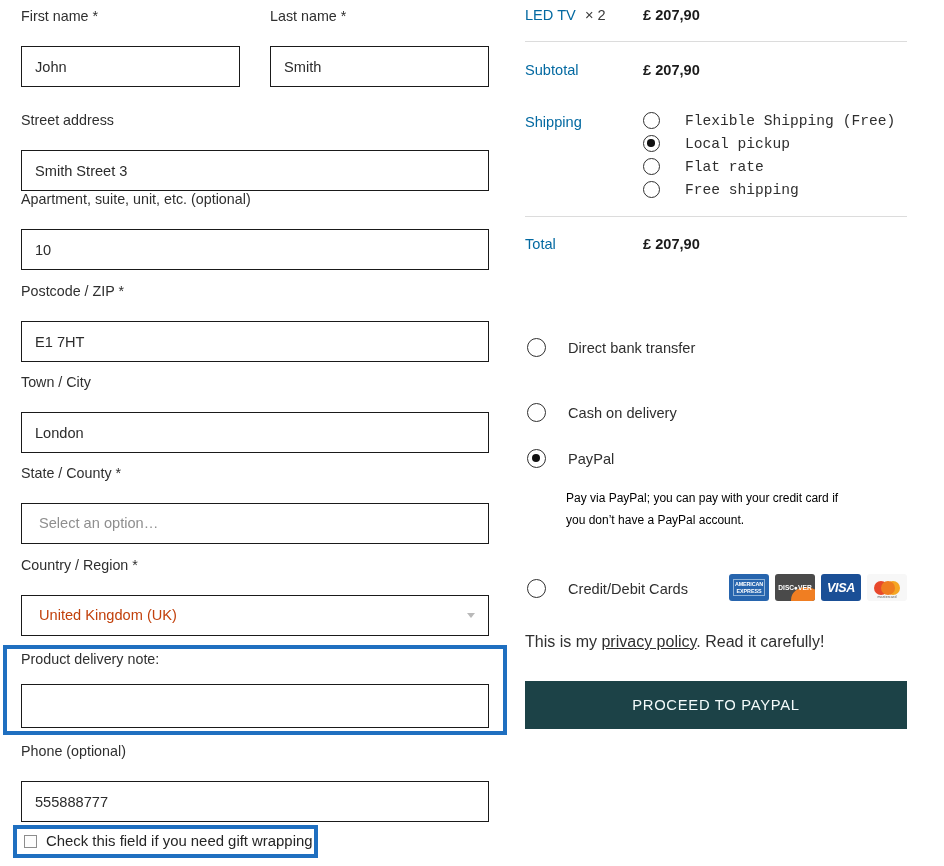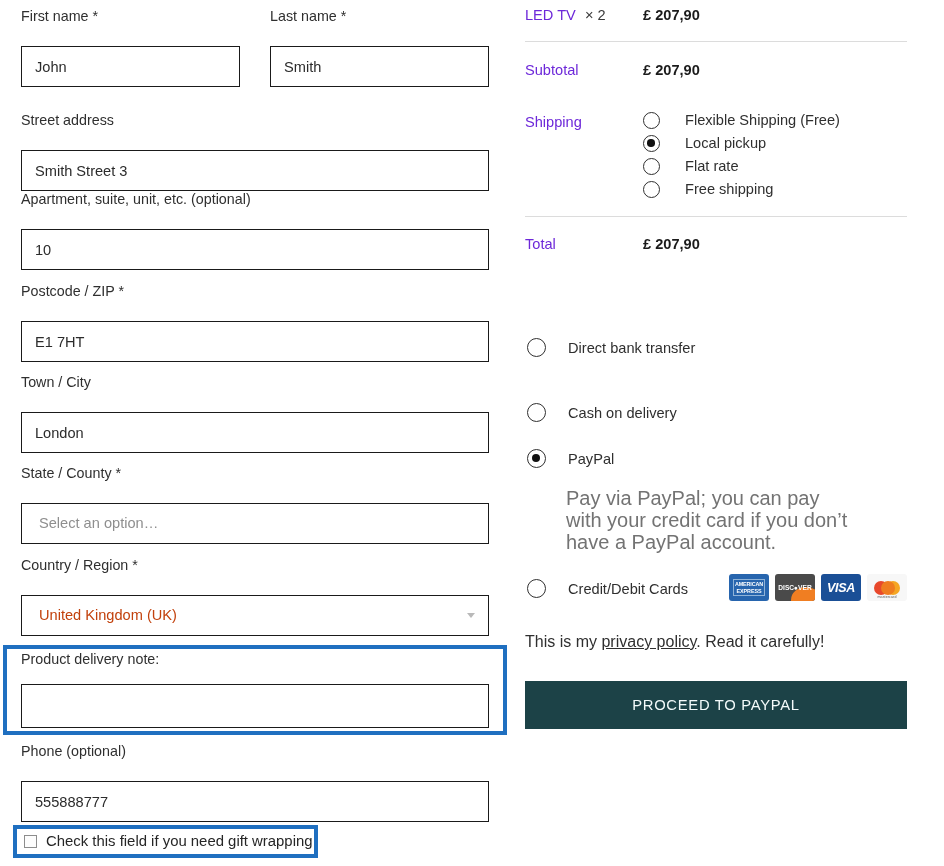--- a/index.html
+++ b/index.html
@@ -95,21 +95,21 @@
   .cb-label { font-size: 14.9px; color: #262626; white-space: nowrap; }
 
   
   .hr {
     position: absolute; left: 0; width: 382px;
     height: 1px; background: #dcdcdc;
   }
   .rev-row { position: absolute; }
   .rev-key {
     position: absolute;
-    font-size: 14.6px; color: #6d28d9;
+    font-size: 14.6px; color: #0369a1;
     white-space: nowrap;
   }
   .rev-val {
     position: absolute;
     font-size: 14.6px; font-weight: bold; color: #1b1b1b;
     white-space: nowrap;
   }
   .qty { color: #3a3a3a; }
 
   
@@ -124,21 +124,21 @@
   .radio.checked::after {
     content: "";
     position: absolute;
     left: 3.2px; top: 3.2px;
     width: 7.5px; height: 7.5px;
     border-radius: 50%;
     background: #111;
   }
   .ship-opt {
     position: absolute;
-    display: flex; gap: 0;
+    display: flex; align-items: center; gap: 0; font-family: Liberation Mono, monospace;
   }
   .ship-opt .radio { margin-right: 0; }
   .ship-label {
     font-size: 14.6px; color: #2f2f2f;
     margin-left: 25px; white-space: nowrap;
   }
 
   
   .pay-opt {
     position: absolute;
@@ -147,21 +147,21 @@
   .pay-opt .radio { width: 19px; height: 19px; border-width: 1.6px; }
   .pay-opt .radio.checked::after {
     left: 3.6px; top: 3.6px; width: 8.4px; height: 8.4px;
   }
   .pay-label {
     font-size: 14.6px; color: #2f2f2f;
     margin-left: 22px; white-space: nowrap;
   }
   .pay-desc {
     position: absolute;
-    font-size: 20px; color: #737373;
+    font-size: 12px; color: #000000;
     line-height: 22px;
     width: 282px;
   }
 
   
   .card-logos {
     position: absolute;
     display: flex; align-items: center; gap: 6px;
   }
   .logo {

